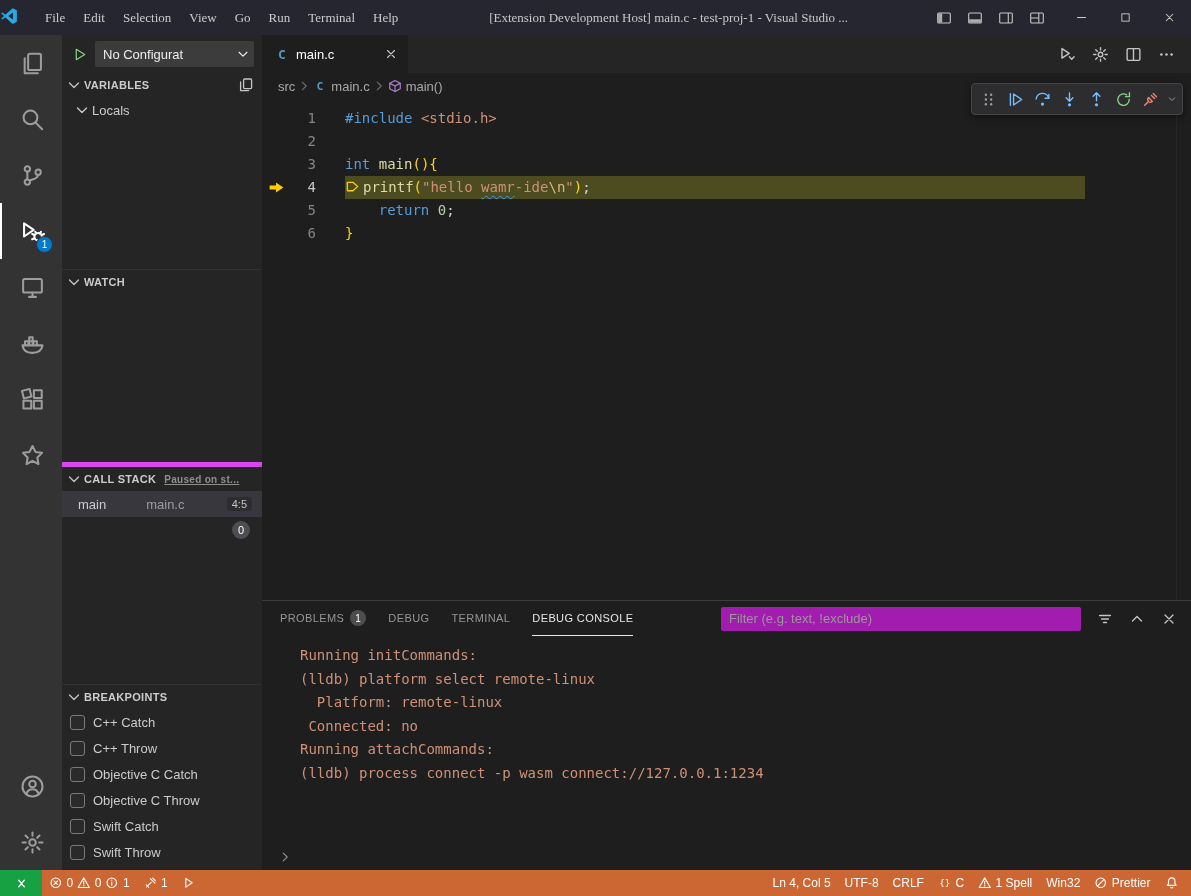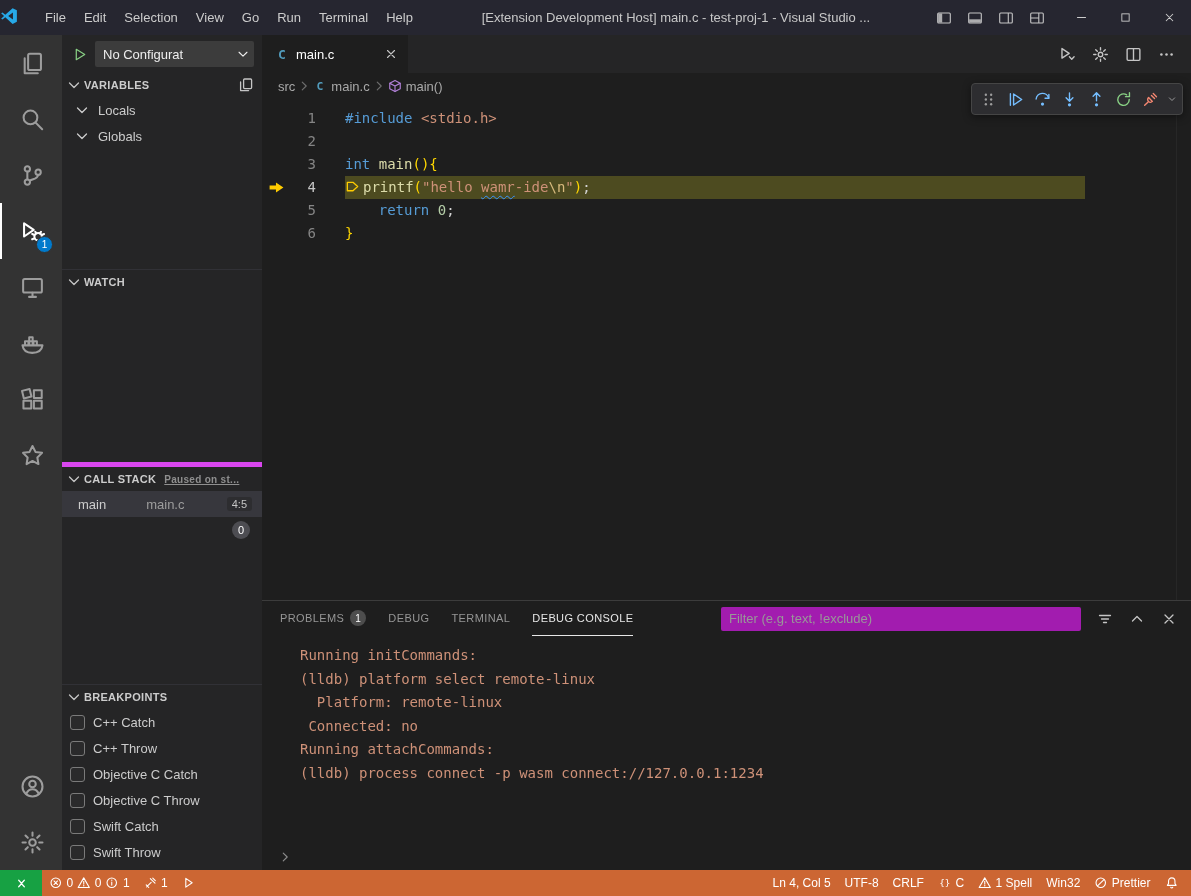--- a/index.html
+++ b/index.html
@@ -6,21 +6,21 @@
   html,body { width:1191px; height:896px; overflow:hidden; background:#1e1e1e;
     font-family:"Liberation Sans",sans-serif; }
   .window { width:1191px; height:896px; display:flex; flex-direction:column; }
 
   .icon { display:inline-flex; width:16px; height:16px; align-items:center; justify-content:center; flex:none; }
   .icon svg { width:100%; height:100%; }
   .tint-blue{color:#75beff} .tint-green{color:#89d185} .tint-red{color:#f48771} .tint-gray{color:#9d9d9d}
 
   
   .titlebar { flex:0 0 35px; height:35px; background:#262630; display:flex; align-items:center;
-    color:#cccccc; font-size:13px; }
+    color:#cccccc; font-size:13px;font-family:Liberation Serif, serif; }
   .logo { width:36px; justify-content:center; }
   .logo .icon, .logo svg { width:18px; height:18px; }
   .menubar { display:flex; height:35px; }
   .menu-item { padding:0 9px; line-height:35px; white-space:nowrap; cursor:default; }
   .tb-title { flex:1; text-align:center; white-space:nowrap; overflow:hidden; text-overflow:ellipsis;
     color:#c8c8c8; padding:0 8px; }
   .tb-layouts { display:flex; gap:3px; margin-right:8px; }
   .tb-layout-btn { width:28px; height:28px; display:flex; align-items:center; justify-content:center; color:#c5c5c5; }
   .win-btn { width:44px; height:35px; display:flex; align-items:center; justify-content:center; color:#cccccc; }
   .win-btn .icon { width:13px; height:13px; }
@@ -50,21 +50,21 @@
   .pane { display:flex; flex-direction:column; overflow:hidden; }
   .pane-vars { flex:0 0 196px; }
   .pane-watch { flex:0 0 193px; border-top:1px solid #313136; }
   .pane-stack { flex:0 0 222px; border-top:5px solid #d946ef; }
   .pane-bp { flex:1; border-top:1px solid #313136; }
   .pane-header { flex:0 0 24px; display:flex; align-items:center; gap:2px; padding:0 8px 0 4px;
     font-size:11px; font-weight:bold; letter-spacing:.3px; }
   .pane-header .twisty { width:16px; height:16px; color:#c5c5c5; }
   .hdr-status { margin-left:6px; font-size:10px; font-weight:bold; color:#8f8f8f; white-space:nowrap;text-decoration:underline; }
   .hdr-actions { margin-left:auto; color:#c5c5c5; width:16px; height:16px; }
-  .tree-row { height:26px; display:flex; align-items:center; padding-left:12px; gap:8px; font-size:13px; cursor:pointer; }
+  .tree-row { height:26px; display:flex; align-items:center; padding-left:12px; gap:2px; font-size:13px; cursor:pointer; }
   .tree-row .twisty { width:16px; height:16px; }
   .tree-row.selected { background:#0b62ba; color:#ffffff; }
   .frame-row { height:26px; display:flex; align-items:center; padding:0 10px 0 16px; font-size:13px;
     background:#37373d; cursor:pointer; }
   .frame-file { color:#9d9d9d; margin-left:40px; flex:1; }
   .frame-pos { background:#2d2d30; border-radius:3px; padding:1px 5px; font-size:11px; color:#c5c5c5; }
   .badge-row { height:26px; display:flex; align-items:center; justify-content:flex-end; padding-right:12px; }
   .count-badge { width:18px; height:18px; border-radius:50%; background:#4d4d52; color:#ffffff; font-size:11px;
     display:flex; align-items:center; justify-content:center; }
   .bp-row { height:26px; display:flex; align-items:center; gap:8px; padding-left:8px; font-size:13px; }
@@ -343,28 +343,20 @@
         </div>
         <div id="variablesRows">
             <div class="tree-row">
               <span class="icon twisty">
                 <svg viewBox="0 0 16 16" fill="none" stroke="currentColor" stroke-width="1.3" stroke-linecap="round" stroke-linejoin="round">
                   <path d="M3.5 6 8 10.5 12.5 6"></path>
                 </svg>
               </span>
               <span>Locals</span>
             </div>
-            <div class="tree-row">
-              <span class="icon twisty">
-                <svg viewBox="0 0 16 16" fill="none" stroke="currentColor" stroke-width="1.3" stroke-linecap="round" stroke-linejoin="round">
-                  <path d="M3.5 6 8 10.5 12.5 6"></path>
-                </svg>
-              </span>
-              <span>Globals</span>
-            </div>
           </div>
       </section>
 
       <section class="pane pane-watch">
         <div class="pane-header">
           <span class="icon twisty">
               <svg viewBox="0 0 16 16" fill="none" stroke="currentColor" stroke-width="1.3" stroke-linecap="round" stroke-linejoin="round">
                 <path d="M3.5 6 8 10.5 12.5 6"></path>
               </svg>
             </span>

